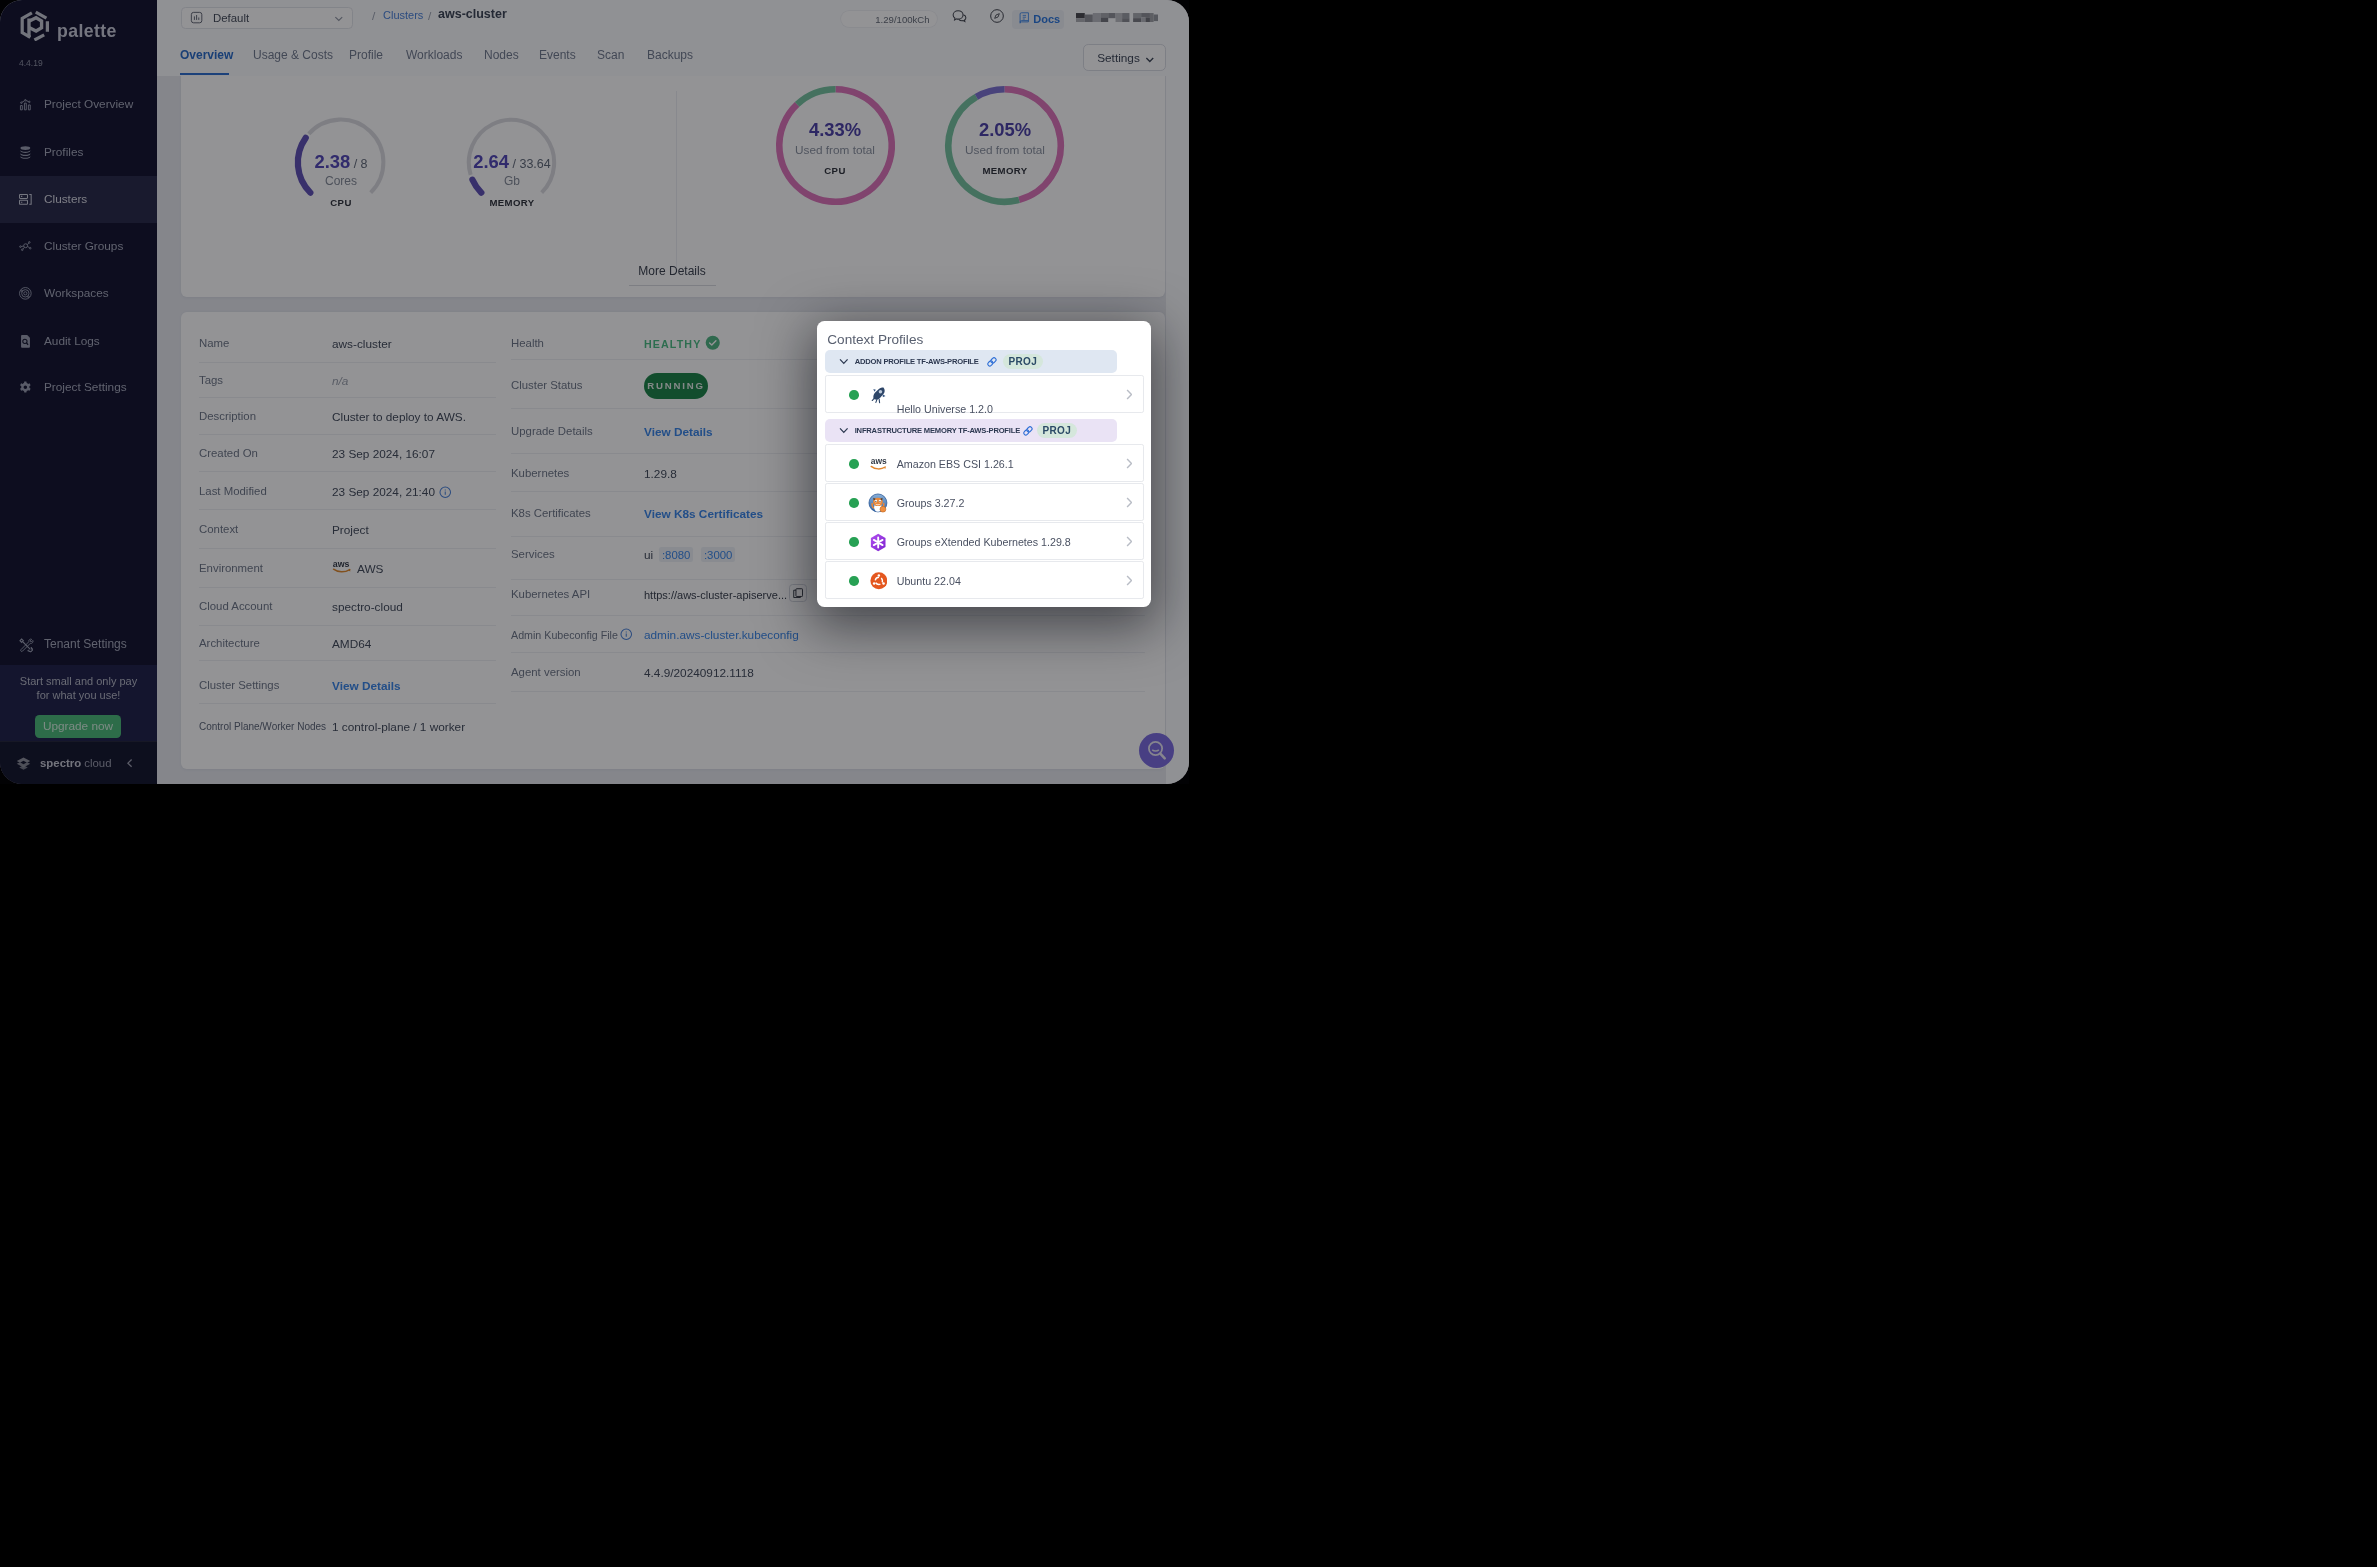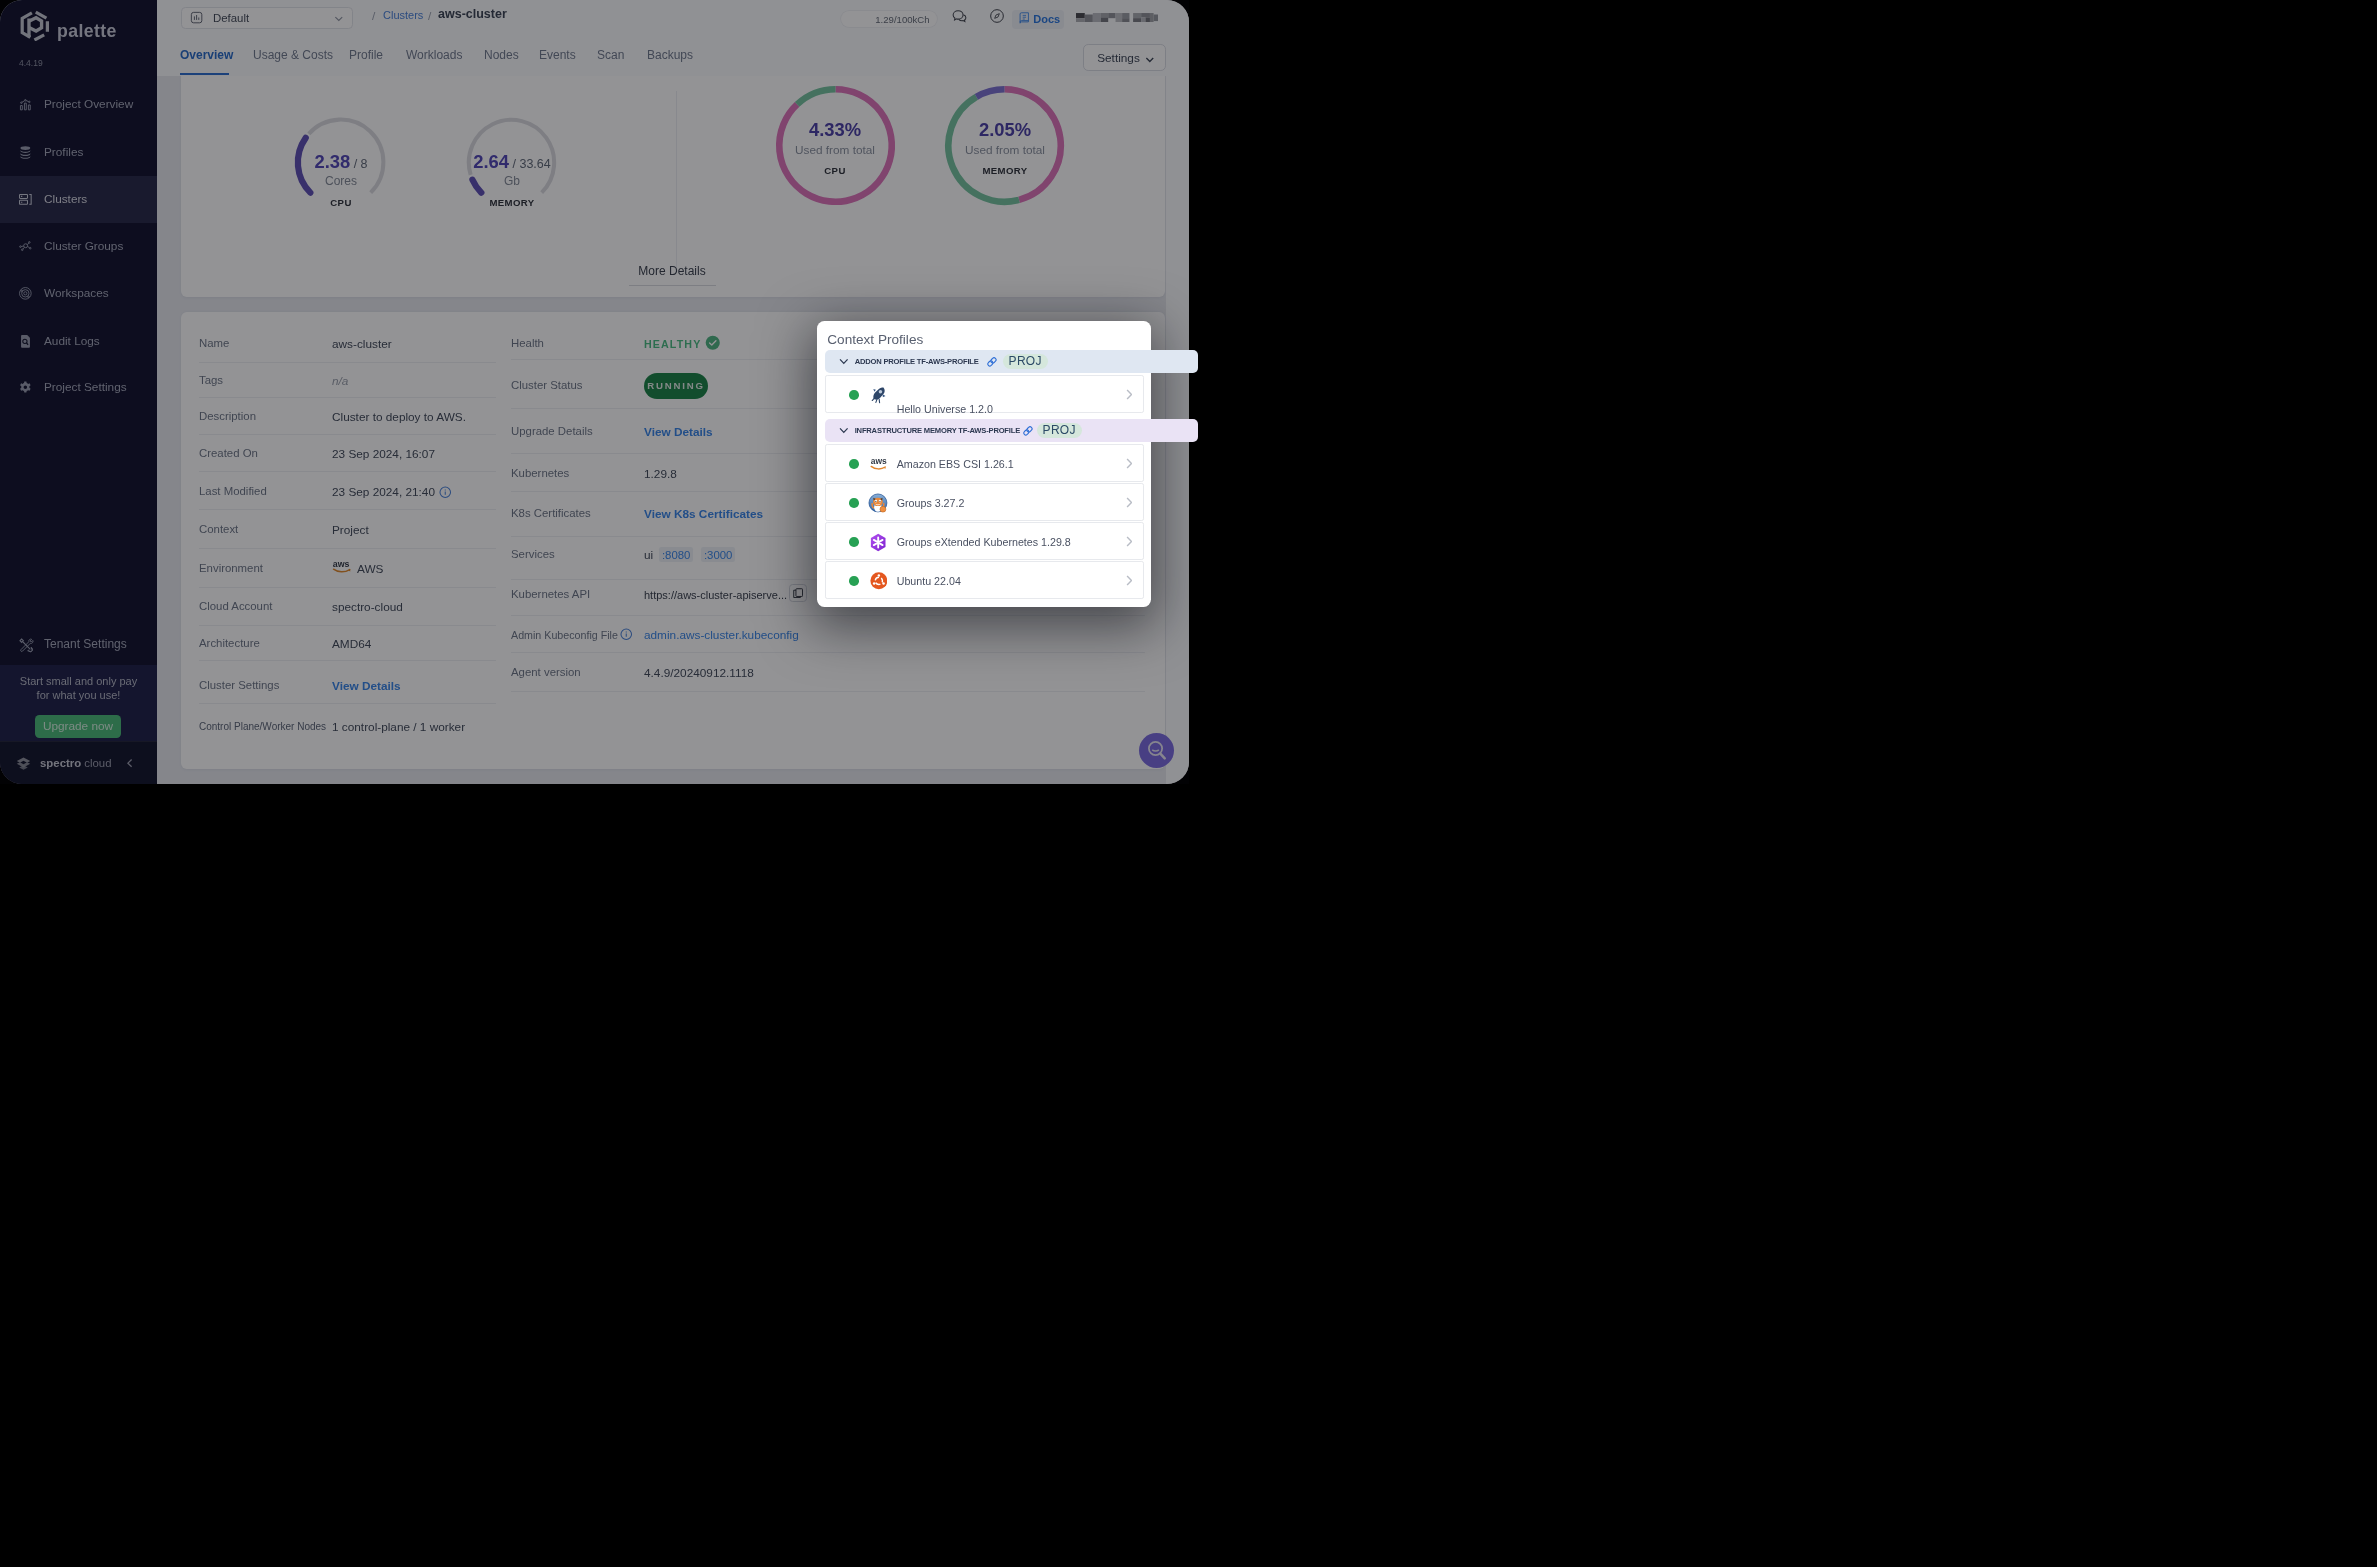--- a/index.html
+++ b/index.html
@@ -43,23 +43,23 @@
 
 .lbl{position:absolute;font-size:11.4px;color:#6e7788;white-space:nowrap}
 .val{position:absolute;font-size:11.8px;color:#434c5c;white-space:nowrap}
 .vblue{color:#3b87e8}
 .divl{position:absolute;left:18px;width:297px;height:0.7px;background:#edeff2}
 .divr{position:absolute;left:330px;width:634px;height:0.7px;background:#edeff2}
 
 #dim{position:fixed;left:0;top:0;width:1189px;height:784px;background:rgba(4,5,9,.43);backdrop-filter:blur(0.5px);z-index:50}
 #modal{position:fixed;left:817px;top:321px;width:334px;height:286px;background:#fff;border-radius:7.4px;box-shadow:0 13.2px 52px 5.9px rgba(8,10,16,.55);z-index:60}
 #modal .mtitle{position:absolute;left:10.3px;top:11px;font-size:13.6px;color:#596070}
-.mhead{position:absolute;left:7.7px;width:373px;height:23px;border-radius:5px}
+.mhead{position:absolute;left:7.7px;width:292px;height:23px;border-radius:5px}
 .mhead .ht{position:absolute;left:30px;top:6.6px;font-size:7.6px;font-weight:700;color:#2c3850;letter-spacing:-0.2px;white-space:nowrap}
-.proj{position:absolute;top:3.7px;height:15.5px;line-height:15.5px;border-radius:7.7px;background:#d5e7dc;font-size:12px;font-weight:400;color:#2b4a66;padding:0 5.9px;letter-spacing:0.3px}
+.proj{position:absolute;top:3.7px;height:15.5px;line-height:15.5px;border-radius:7.7px;background:#d5e7dc;font-size:10px;font-weight:700;color:#2b4a66;padding:0 5.9px;letter-spacing:0.3px}
 .mrow{position:absolute;left:7.7px;width:319px;height:38px;background:#fff;border:0.7px solid #e7e9ed;border-radius:2.2px}
 .mrow .dot{position:absolute;left:23.6px;top:14.4px;width:9.6px;height:9.6px;border-radius:50%;background:#27a154}
 .mrow .rtx{position:absolute;left:71px;top:11.8px;font-size:10.7px;color:#4a5162;white-space:nowrap}
 .mrow .ric{position:absolute;left:39px;top:12px;width:13.2px;height:13.2px}
 .mrow .chev{position:absolute;right:10.3px;top:13.2px}
 #fab{position:absolute;left:1139px;top:733px;width:35px;height:35px;border-radius:50%;background:#7b6ce0;z-index:3}
 </style></head>
 <body>
 <div id="win">
 <div id="side">

